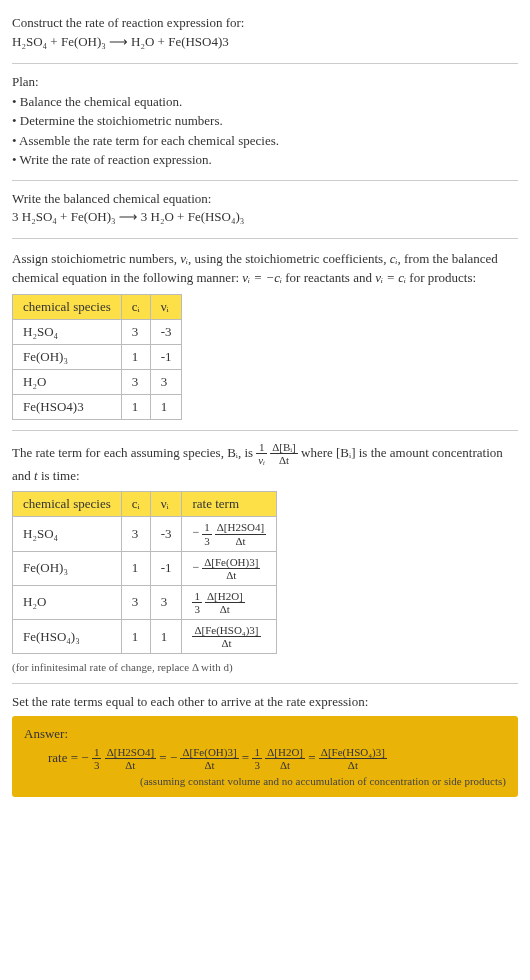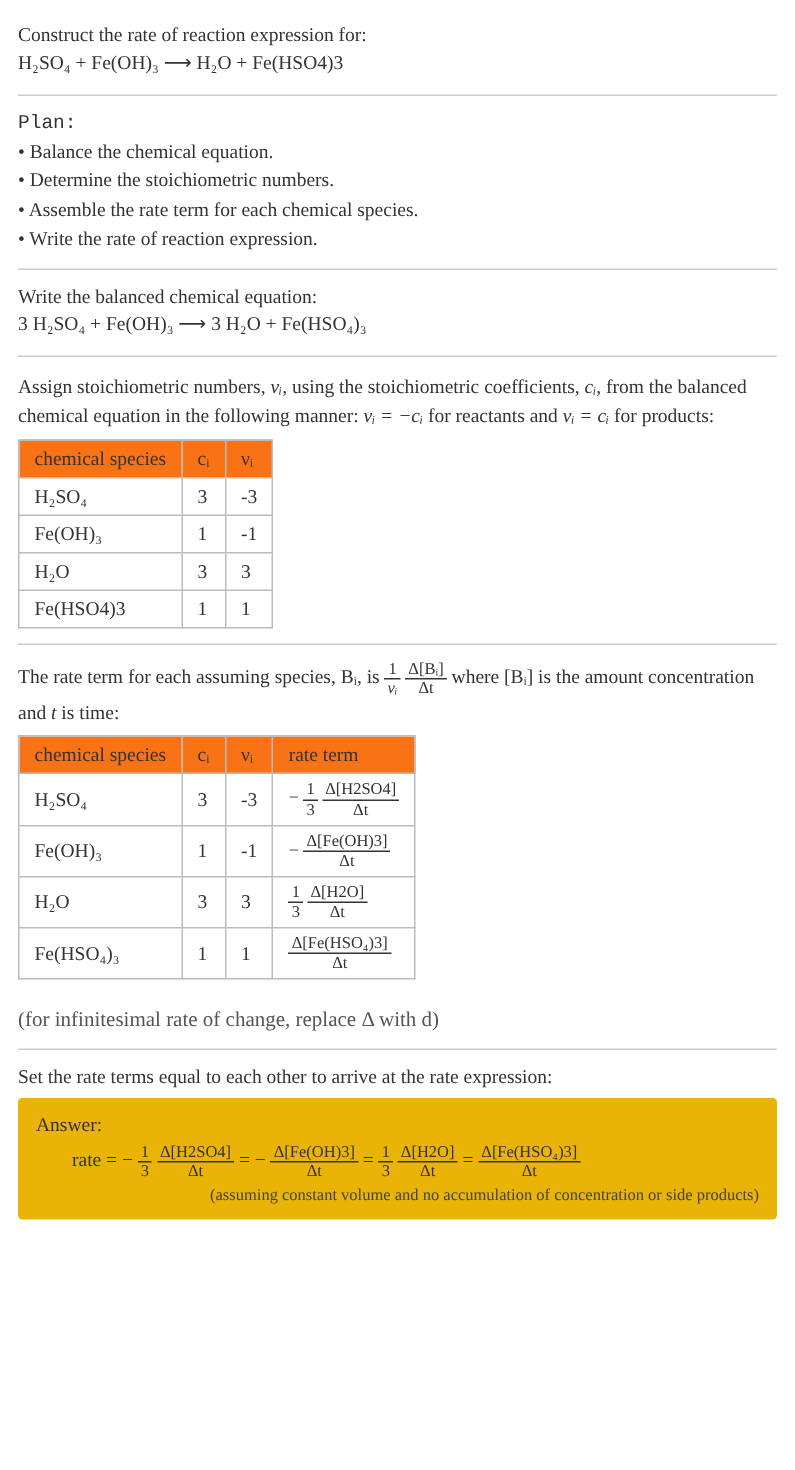--- a/index.html
+++ b/index.html
@@ -19,49 +19,49 @@
       border-top: 1px solid #ccc;
       margin: 4px 0;
     }
     .prompt-line {
       line-height: 1.4;
     }
     .eq {
       font-family: Georgia, serif;
       line-height: 1.6;
     }
-    .plan-title { margin-bottom: 2px; font-family: Liberation Mono, monospace; }
+    .plan-title { margin-bottom: 2px; }
     .plan-list { list-style: none; padding-left: 0; }
     .plan-list li::before { content: "• "; }
     .plan-list li { line-height: 1.5; }
     table.stoich {
       border-collapse: collapse;
       margin-top: 6px;
       font-size: 13px;
     }
     table.stoich th, table.stoich td {
       border: 1px solid #bbb;
       padding: 4px 10px;
       text-align: left;
       font-weight: normal;
     }
-    table.stoich th { background: #f97316; }
+    table.stoich th { background: #fde047; }
     .frac {
       display: inline-block;
       vertical-align: middle;
       text-align: center;
       font-size: 11px;
       line-height: 1.1;
     }
     .frac .num { display: block; border-bottom: 1px solid #333; padding: 0 2px; }
     .frac .den { display: block; padding: 0 2px; }
     .small-note {
-      font-size: 14px;
+      font-size: 11px;
       color: #555;
-      margin-top: 20px;
+      margin-top: 7px;
     }
     .answer-box {
       background: #eab308;
       border-radius: 3px;
       padding: 10px 12px;
       margin-top: 6px;
     }
     .answer-title { color: #333; margin-bottom: 4px; }
     .answer-eq { margin-left: 24px; font-size: 13px; }
     .answer-note {

